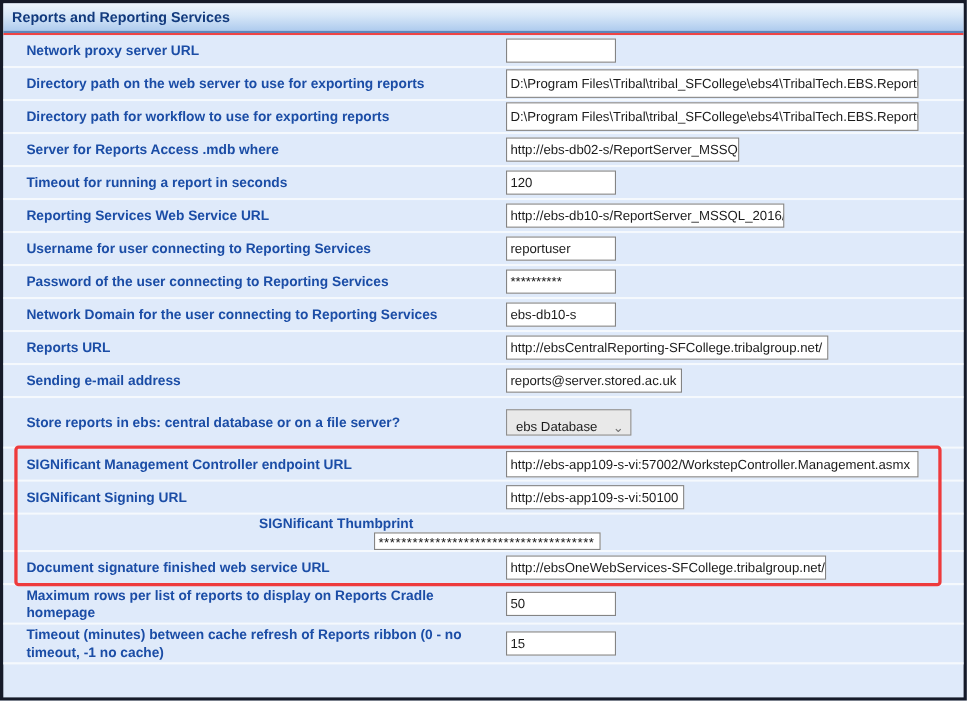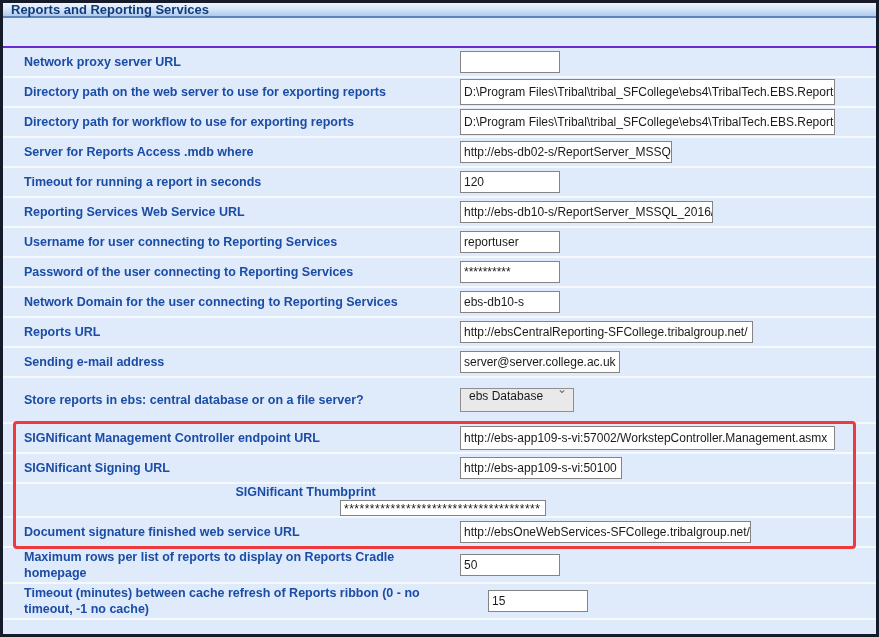--- a/index.html
+++ b/index.html
@@ -4,29 +4,29 @@
 <style>
   * { margin:0; padding:0; box-sizing:border-box; }
   html,body { width:879px; height:637px; font-family:"Liberation Sans",sans-serif; background:#fff; }
   .window {
     width:879px; height:637px;
     border:3px solid #161b29;
     background:#dfeafa;
     overflow:hidden;
   }
   .header {
-    height:15px;
+    height:27px;
     background:linear-gradient(#eef5fd 0%, #d7e7f8 45%, #aecbee 100%);
     border-bottom:2px solid #5e86ba;
     display:flex; align-items:center;
     padding-left:8px;
     text-align:center;
   }
   .header-title { font-weight:bold; font-size:13px; color:#123a7d; }
-  .rows { border-top:2px solid #6d28d9;margin-top:28px; }
+  .rows { border-top:2px solid #ef4444; }
   .row {
     display:flex; align-items:center;
     background:#dfeafa;
     border-bottom:2px solid #f5f9fd;
   }
   .label {
     width:450px; padding-left:21px; flex-shrink:0;
     font-weight:bold; font-size:12.5px; color:#1b4da6;
     line-height:1.3;
   }
@@ -35,21 +35,21 @@
     border:1px solid #848484; background:#ffffff;
     font-size:12px; color:#1b1b1b;
     padding:0 3px;
     display:flex; align-items:center;
     white-space:nowrap; overflow:hidden;
   }
   .input.top { align-items:flex-start; padding-top:1px; letter-spacing:0.5px; }
   .select {
     border:1px solid #8f8f8f; background:#e9e9e9;
     font-size:12px; color:#1b1b1b;
-    display:flex; align-items:flex-start; justify-content:space-between;
+    display:flex; align-items:flex-end; justify-content:space-between;
     padding:0 6px 0 8px; height:24px;
   }
   .chev { color:#6f6f6f; font-size:12px; line-height:1; margin-top:-6px; }
   .hl-group { position:relative; }
   .hl-border {
     position:absolute; left:10px; right:20px; top:-3px; bottom:-1px;
     border:3px solid #ee3a3c; border-radius:4px;
     pointer-events:none; z-index:5;
   }
 </style>
@@ -96,21 +96,21 @@
       <div class="row" style="height: 30px;">
     <div class="label">Network Domain for the user connecting to Reporting Services</div>
     <div class="ctrl input" style="width: 100px; height: 22px;">ebs-db10-s</div>
   </div>
       <div class="row" style="height: 30px;">
     <div class="label">Reports URL</div>
     <div class="ctrl input" style="width: 293px; height: 22px;">http://ebsCentralReporting-SFCollege.tribalgroup.net/</div>
   </div>
       <div class="row" style="height: 30px;">
     <div class="label">Sending e-mail address</div>
-    <div class="ctrl input" style="width: 160px; height: 22px;">server@server.college.ac.uk</div>
+    <div class="ctrl input" style="width: 160px; height: 22px;">reports@server.stored.ac.uk</div>
   </div>
       <div class="row" style="height: 46px;">
     <div class="label">Store reports in ebs: central database or on a file server?</div>
     <div class="ctrl select" style="width: 114px;">
           <span>ebs Database</span>
           <span class="chev">⌄</span>
         </div>
   </div>
       <div class="hl-group">
         <div class="hl-border"></div>
@@ -128,18 +128,18 @@
   </div>
         <div class="row" style="height: 30px;">
     <div class="label">Document signature finished web service URL</div>
     <div class="ctrl input" style="width: 291px; height: 22px;">http://ebsOneWebServices-SFCollege.tribalgroup.net/</div>
   </div>
       </div>
       <div class="row" style="height: 36px;">
     <div class="label">Maximum rows per list of reports to display on Reports Cradle homepage</div>
     <div class="ctrl input" style="width: 100px; height: 22px;">50</div>
   </div>
-      <div class="row" style="height: 36px; gap: 28px;">
+      <div class="row" style="height: 36px;">
     <div class="label">Timeout (minutes) between cache refresh of Reports ribbon (0 - no timeout, -1 no cache)</div>
     <div class="ctrl input" style="width: 100px; height: 22px;">15</div>
   </div>
     </div>
 </div>
 
 </body></html>

